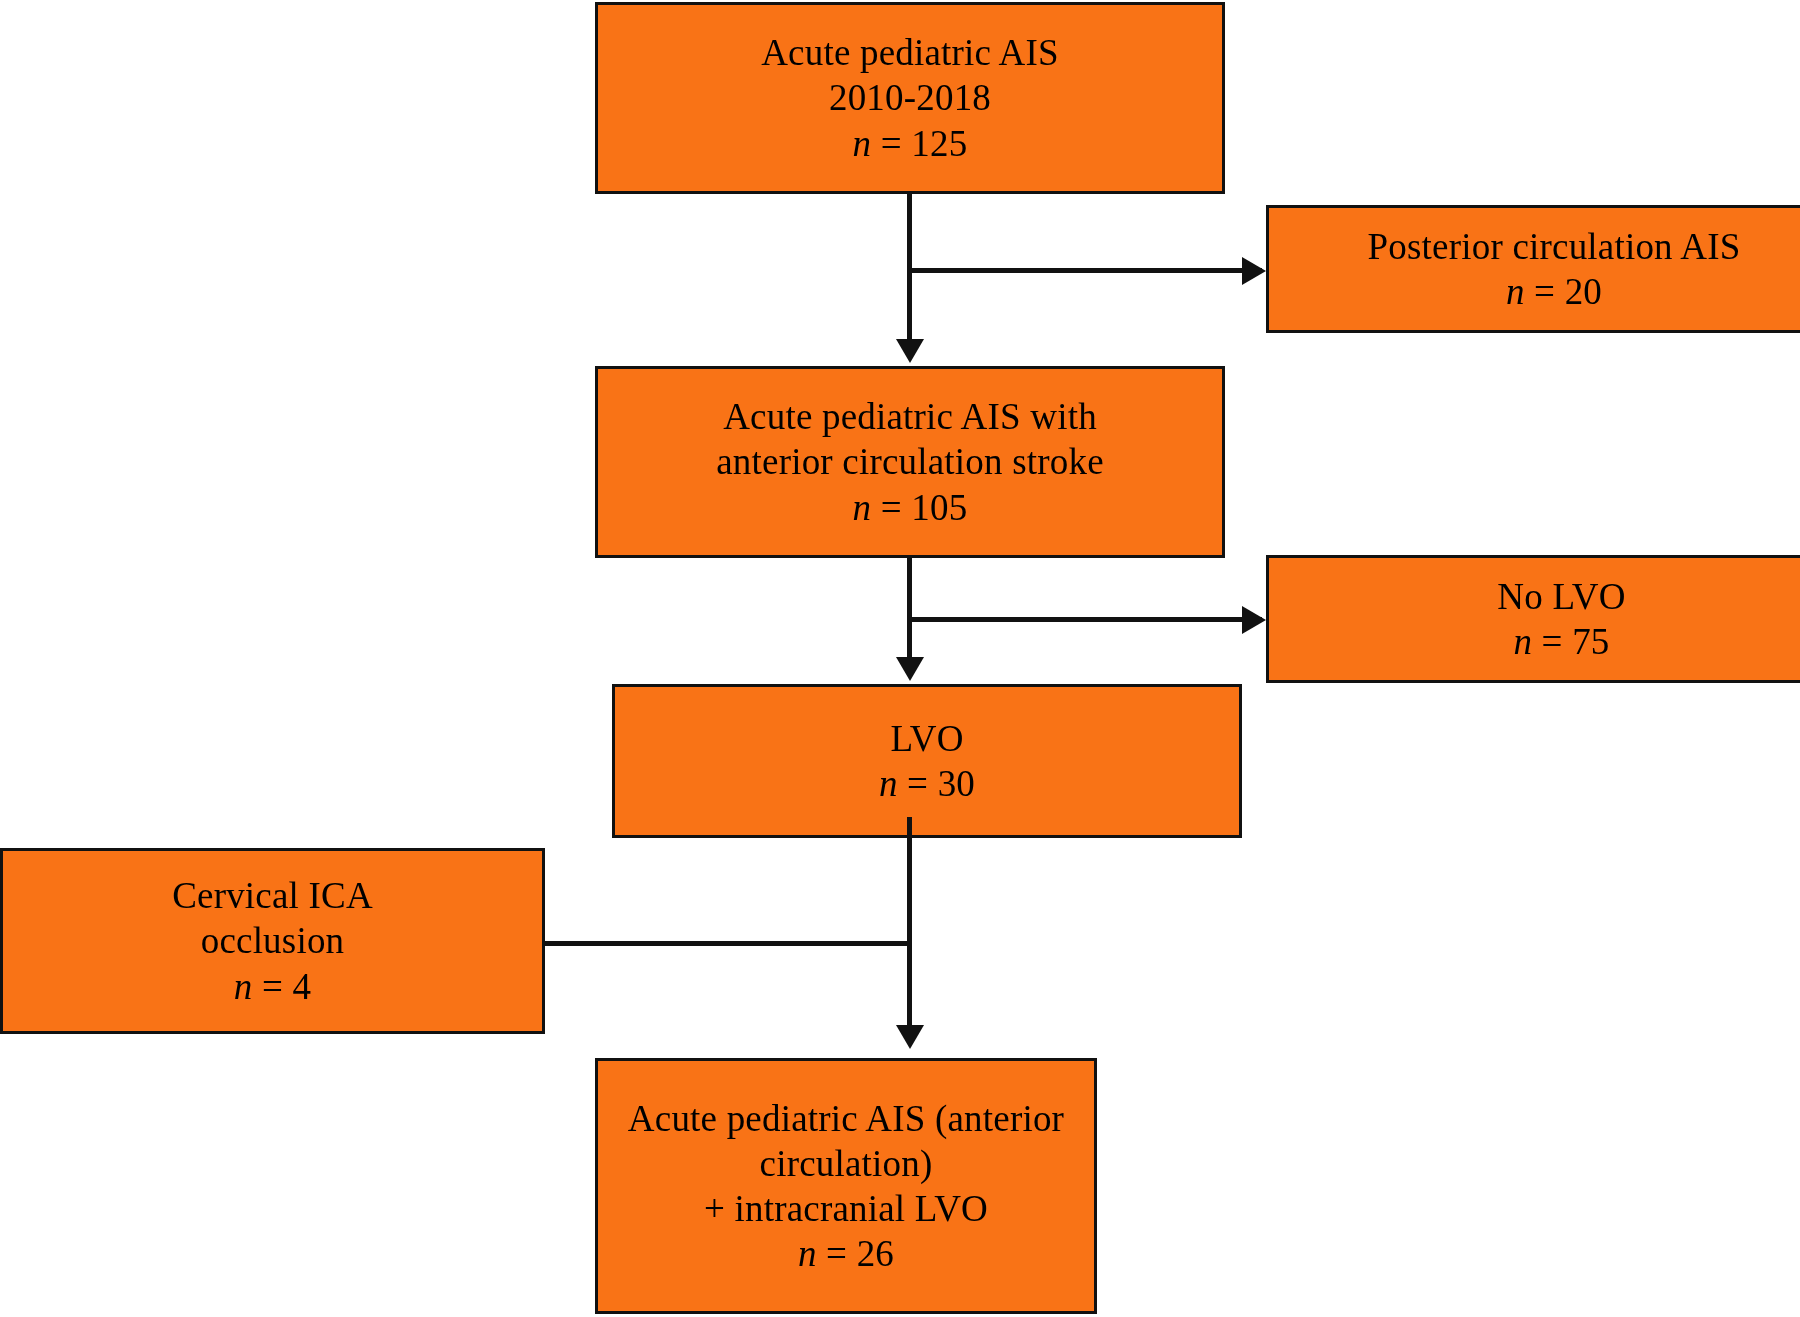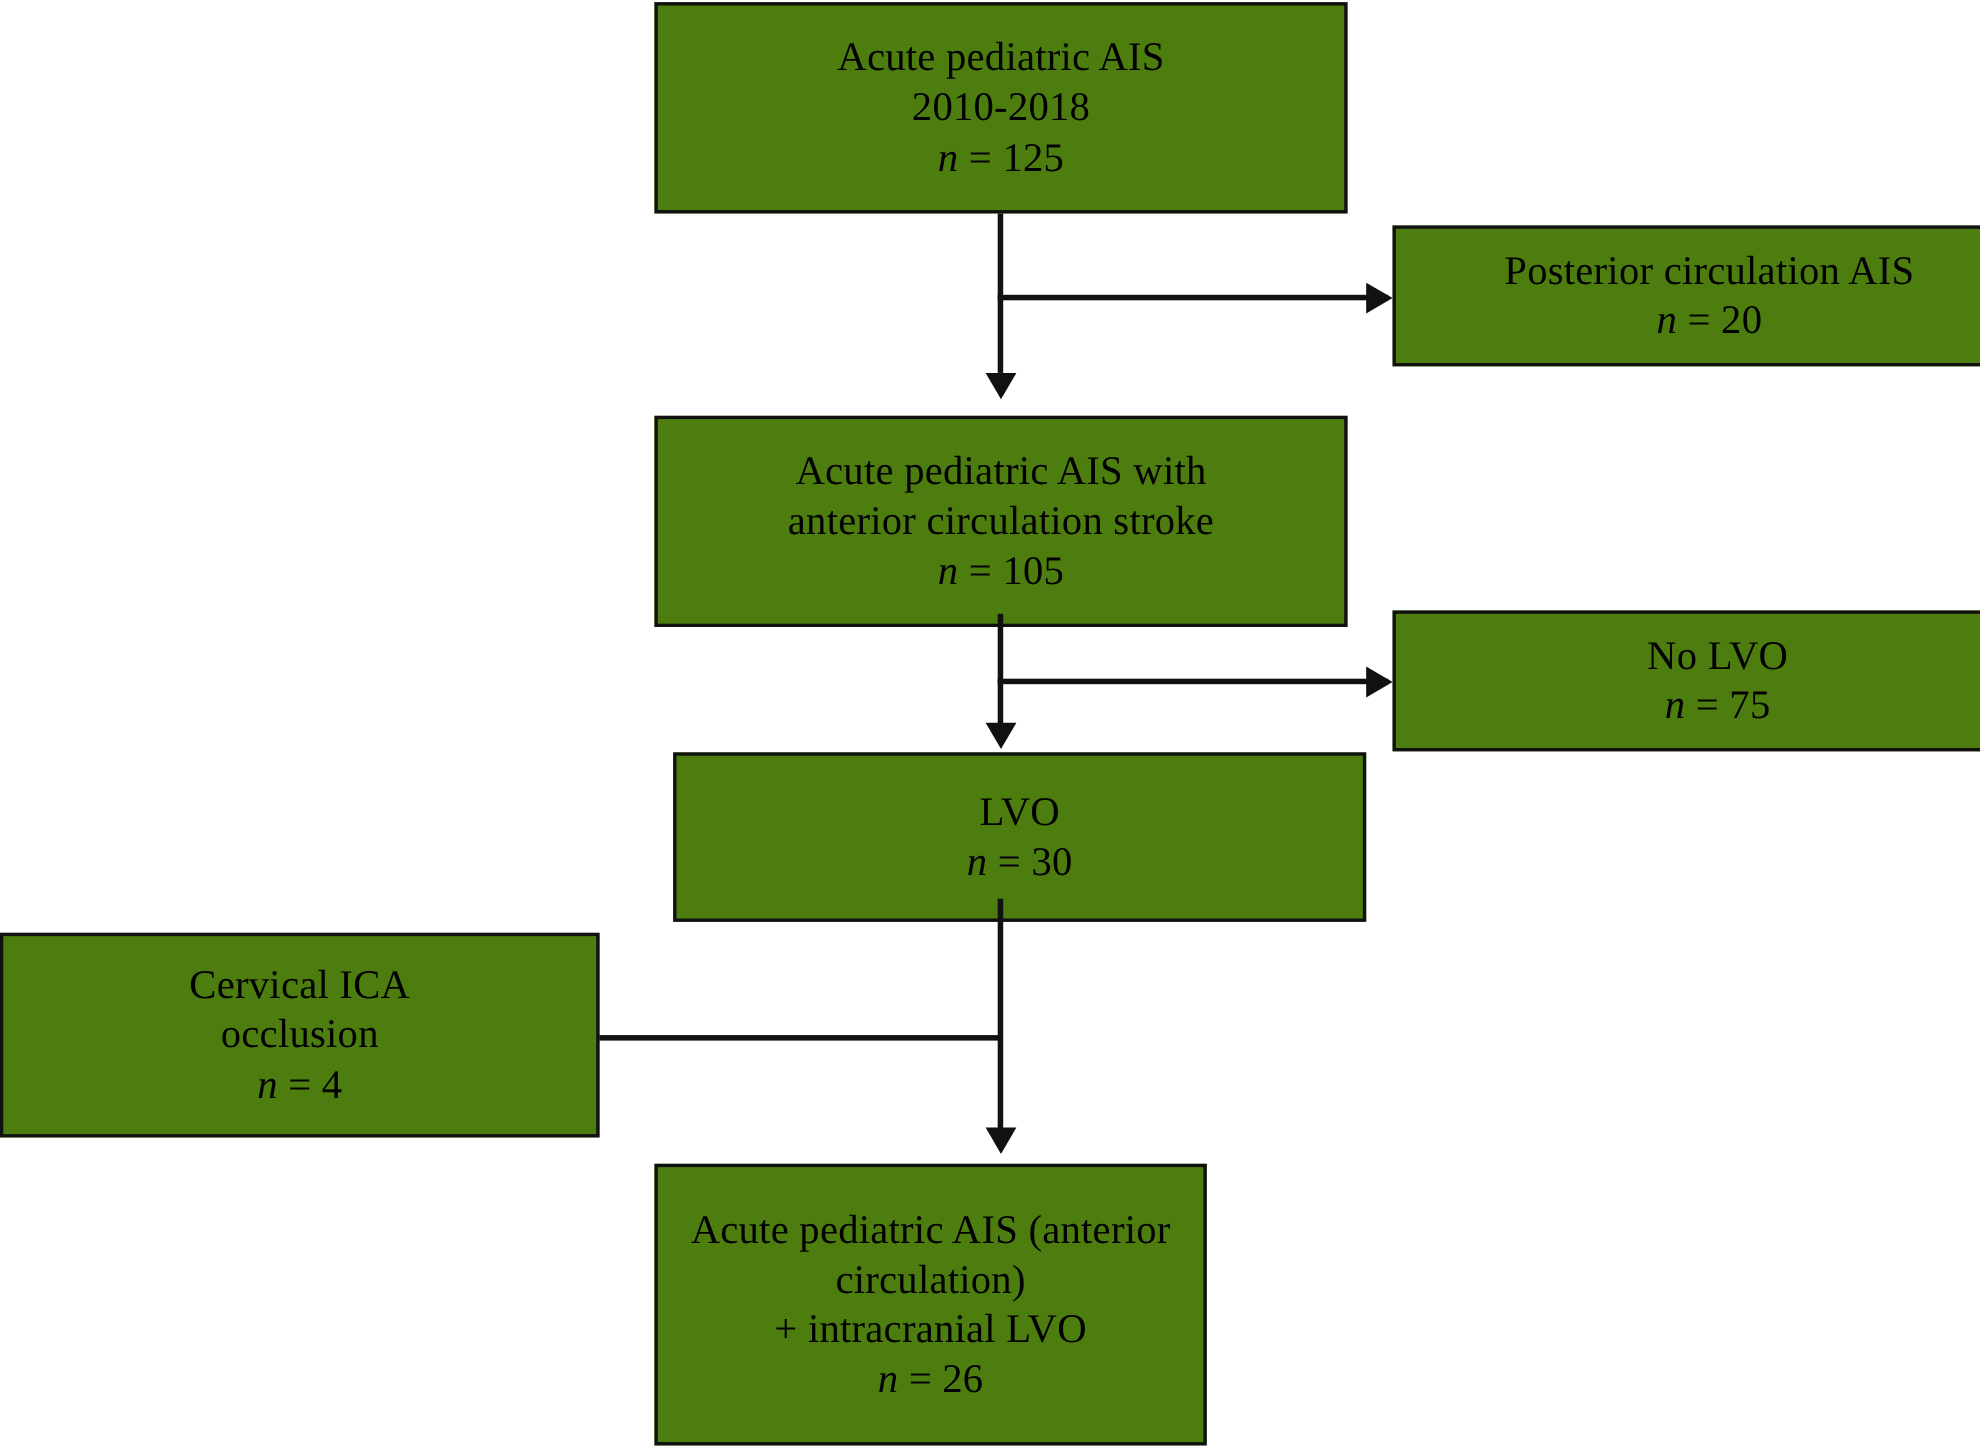--- a/index.html
+++ b/index.html
@@ -16,21 +16,21 @@
   }
   #canvas {
     position: relative;
     width: 1800px;
     height: 1317px;
   }
   .node {
     position: absolute;
     box-sizing: border-box;
     border: 3px solid #111111;
-    background: #4d7c0f;
+    background: #f97316;
     display: flex;
     flex-direction: column;
     align-items: center;
     justify-content: center;
     text-align: center;
     font-size: 37px;
     line-height: 1.22;
     letter-spacing: 0.2px;
     padding: 4px 10px;
   }
@@ -96,21 +96,21 @@
   <div class="arrow-down" style="left:896px; top:339px;"></div>
 
   <div class="hline" style="left:907px; top:268px; width:355px;"></div>
   <div class="arrow-right" style="left:1242px; top:257px;"></div>
 
   <div class="node" style="left:1266px; top:205px; width:576px; height:128px;">
     <span class="line">Posterior circulation AIS</span>
     <span class="nline"><i>n</i> <span>= 20</span></span>
   </div>
 
-  <div class="node" style="left:595px; top:378px; width:630px; height:192px;">
+  <div class="node" style="left:595px; top:366px; width:630px; height:192px;">
     <span class="line">Acute pediatric AIS with</span>
     <span class="line">anterior circulation stroke</span>
     <span class="nline"><i>n</i> <span>= 105</span></span>
   </div>
 
   <div class="vline" style="left:907px; top:558px; height:115px;"></div>
   <div class="arrow-down" style="left:896px; top:657px;"></div>
 
   <div class="hline" style="left:907px; top:617px; width:355px;"></div>
   <div class="arrow-right" style="left:1242px; top:606px;"></div>

